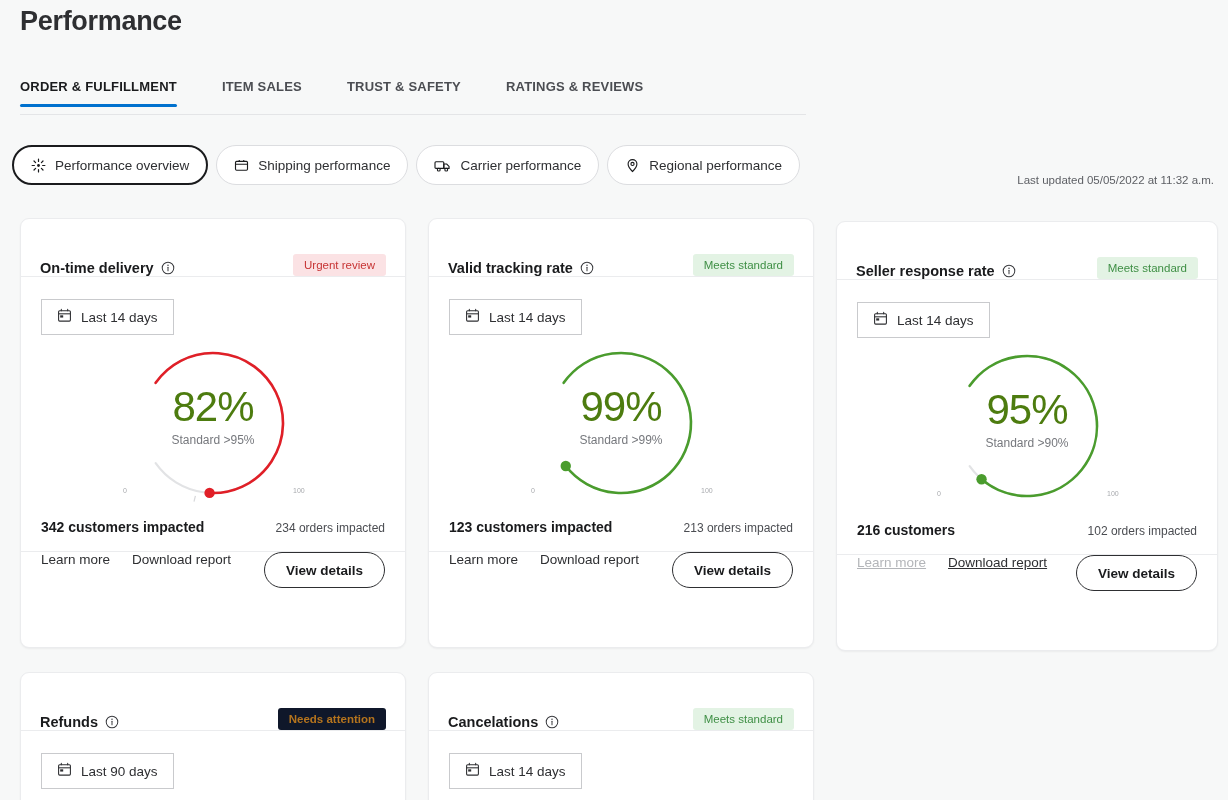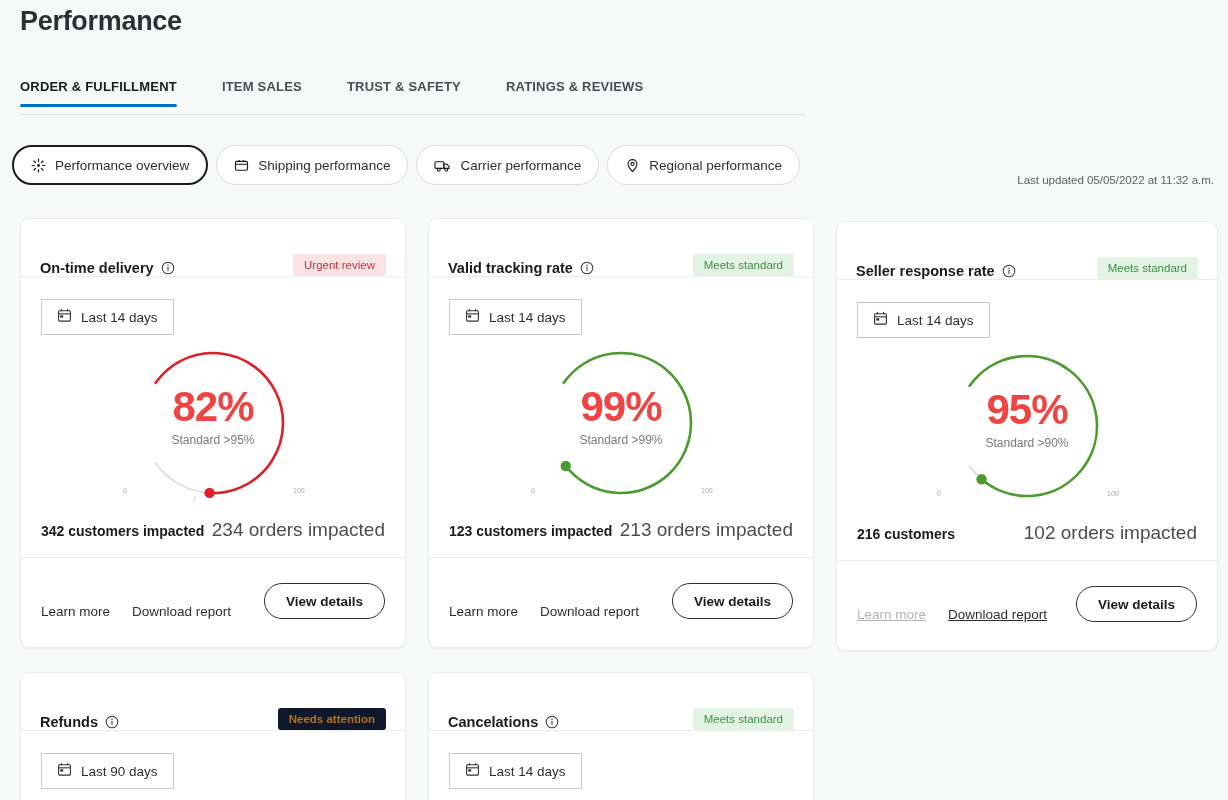--- a/index.html
+++ b/index.html
@@ -90,34 +90,34 @@
     white-space: nowrap;
   }
 
   
   .gauge-wrap { position: relative; width: 100%; height: 162px; margin-top: 6px; }
   .gauge { position: absolute; left: 50%; transform: translateX(-50%); top: 0; }
   .gauge-center {
     position: absolute; left: 50%; transform: translateX(-50%);
     top: 44px; width: 100%; text-align: center; pointer-events: none;
   }
-  .gauge-value { font-size: 42px; font-weight: 700; color: #ef4444; line-height: 1.05; letter-spacing: -1px; }
+  .gauge-value { font-size: 42px; font-weight: 400; color: #4d7c0f; line-height: 1.05; letter-spacing: -1px; }
   .gauge-std { font-size: 12px; color: #76787d; margin-top: 4px; }
   .gauge-tickLabel { position: absolute; font-size: 7px; color: #a8aaae; }
 
   
   .stats {
     display: flex; justify-content: space-between; align-items: baseline;
     padding: 0 20px 0 20px; margin-top: 16px;
   }
   .stat-left  { font-size: 14px; font-weight: bold; color: #1a1b1d; }
-  .stat-right { font-size: 19px; color: #4b4d52; }
+  .stat-right { font-size: 12px; color: #4b4d52; }
 
   .card-foot {
-    display: flex; align-items: flex-end; gap: 22px;
+    display: flex; align-items: flex-start; gap: 22px;
     padding: 0 20px; height: 62px; margin-top: 16px;
     border-top: 1px solid #ebecee;
   }
   .link { font-size: 13.5px; color: #2e2f32; cursor: pointer; white-space: nowrap; }
   .link.disabled { color: #b3b5b9; text-decoration: underline; cursor: default; }
   .link.underlined { text-decoration: underline; }
   .view-details {
     margin-left: auto; border: 1px solid #2e2f32; border-radius: 20px;
     height: 36px; padding: 0 21px; background: #fff; cursor: pointer;
     font-size: 13.5px; font-weight: bold; color: #1a1b1d;

